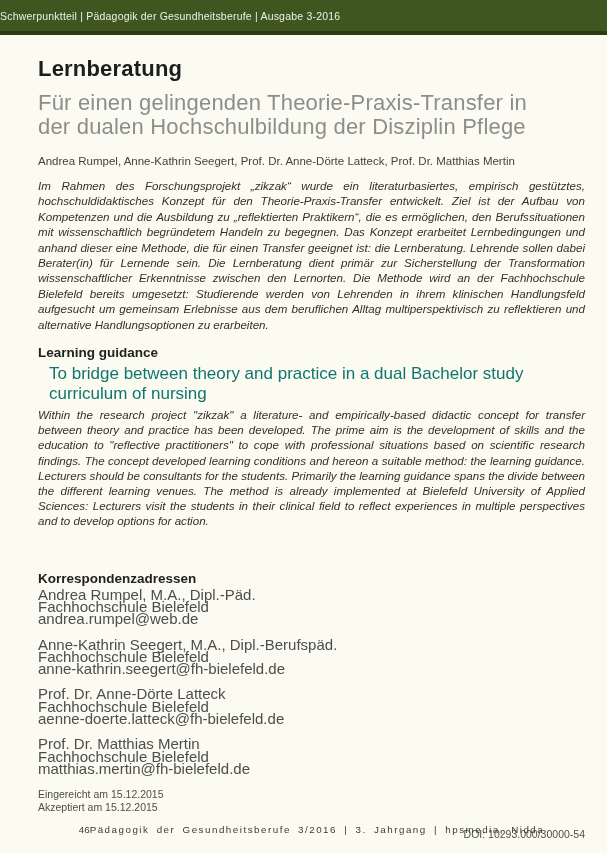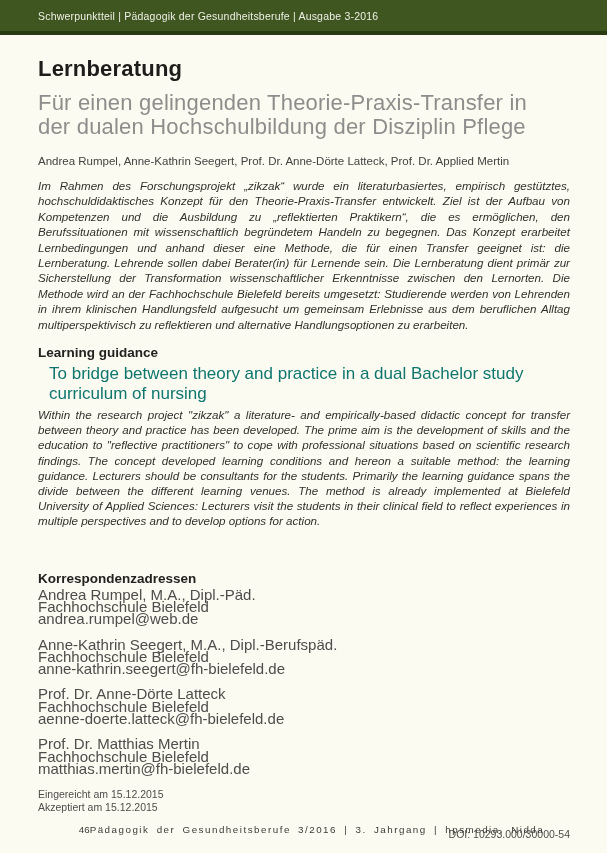--- a/index.html
+++ b/index.html
@@ -14,31 +14,30 @@
     overflow: hidden;
     background: #fcfbf2;
   }
   .topbar {
     height: 31px;
     background: #3f5620;
     display: flex;
     align-items: center;
   }
   .topbar span {
-    padding-left: 38px;
     color: #eff0e6;
     font-size: 10.5px;
     letter-spacing: 0.2px;
   }
   .topbar-stripe {
     height: 4px;
     background: #2a3b12;
   }
   .content {
-    padding: 0 37px 0 38px;
+    padding: 0 22px 0 38px;
   }
   h1.title {
     margin: 21px 0 0 0;
     font-size: 22px;
     font-weight: 700;
     color: #1d1d1b;
     letter-spacing: 0.2px;
   }
   h2.subtitle {
     margin: 9px 0 0 0;
@@ -129,21 +128,21 @@
   <header class="topbar">
     <span>Schwerpunktteil | Pädagogik der Gesundheitsberufe | Ausgabe 3-2016</span>
   </header>
   <div class="topbar-stripe"></div>
 
   <main class="content">
 
     <h1 class="title">Lernberatung</h1>
     <h2 class="subtitle">Für einen gelingenden Theorie-Praxis-Transfer in der dualen Hochschulbildung der Disziplin Pflege</h2>
 
-    <p class="authors">Andrea Rumpel, Anne-Kathrin Seegert, Prof. Dr. Anne-Dörte Latteck, Prof. Dr. Applied Mertin</p>
+    <p class="authors">Andrea Rumpel, Anne-Kathrin Seegert, Prof. Dr. Anne-Dörte Latteck, Prof. Dr. Matthias Mertin</p>
 
     <p class="abstract-de">Im Rahmen des Forschungsprojekt „zikzak“ wurde ein literaturbasiertes, empirisch gestütztes, hochschuldidaktisches Konzept für den Theorie-Praxis-Transfer entwickelt. Ziel ist der Aufbau von Kompetenzen und die Ausbildung zu „reflektierten Praktikern“, die es ermöglichen, den Berufssituationen mit wissenschaftlich begründetem Handeln zu begegnen. Das Konzept erarbeitet Lernbedingungen und anhand dieser eine Methode, die für einen Transfer geeignet ist: die Lernberatung. Lehrende sollen dabei Berater(in) für Lernende sein. Die Lernberatung dient primär zur Sicherstellung der Transformation wissenschaftlicher Erkenntnisse zwischen den Lernorten. Die Methode wird an der Fachhochschule Bielefeld bereits umgesetzt: Studierende werden von Lehrenden in ihrem klinischen Handlungsfeld aufgesucht um gemeinsam Erlebnisse aus dem beruflichen Alltag multiperspektivisch zu reflektieren und alternative Handlungsoptionen zu erarbeiten.</p>
 
     <h3 class="section-heading">Learning guidance</h3>
     <p class="en-sub">To bridge between theory and practice in a dual Bachelor study curriculum of nursing</p>
     <p class="abstract-en">Within the research project "zikzak" a literature- and empirically-based didactic concept for transfer between theory and practice has been developed. The prime aim is the development of skills and the education to "reflective practitioners" to cope with professional situations based on scientific research findings. The concept developed learning conditions and hereon a suitable method: the learning guidance. Lecturers should be consultants for the students. Primarily the learning guidance spans the divide between the different learning venues. The method is already implemented at Bielefeld University of Applied Sciences: Lecturers visit the students in their clinical field to reflect experiences in multiple perspectives and to develop options for action.</p>
 
     <h3 class="korr-heading">Korrespondenzadressen</h3>
 
     <div class="contact">

